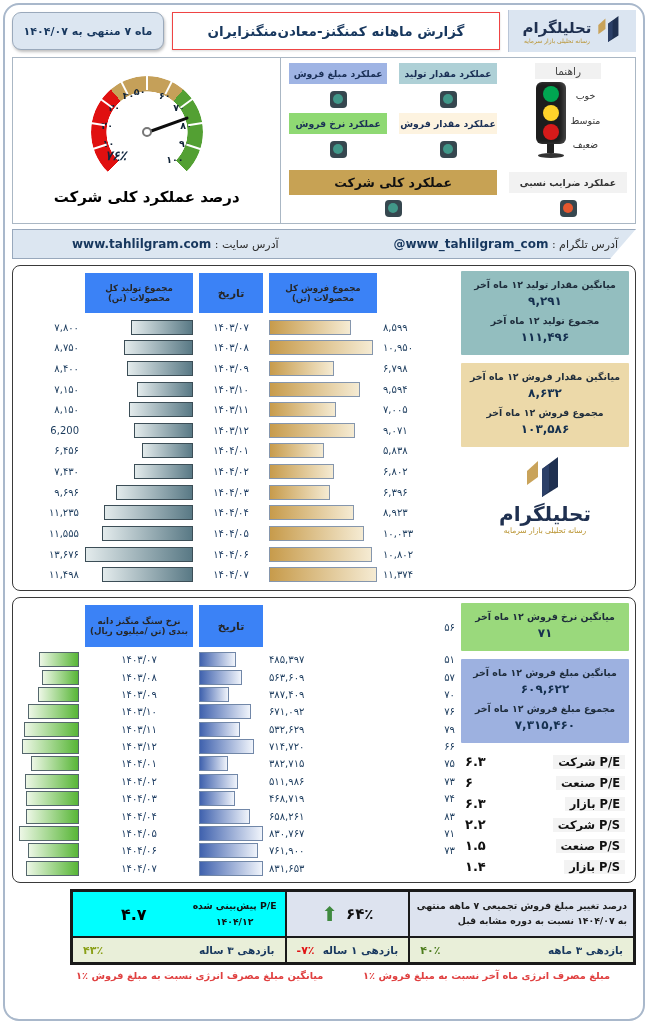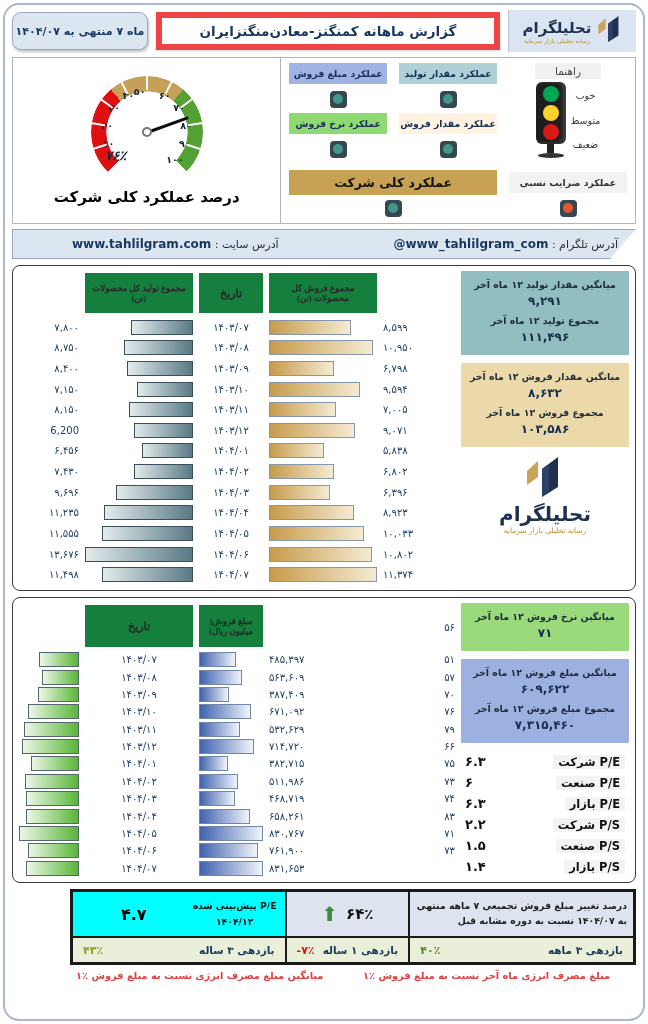--- a/index.html
+++ b/index.html
@@ -6,23 +6,23 @@
   body { background:#fff; font-family:"DejaVu Sans", sans-serif; }
   .page { position:relative; width:648px; height:1024px; background:#fff; direction:rtl; overflow:hidden; }
   .frame { position:absolute; inset:3px; border:2px solid #a9b8cb; border-radius:16px; padding:5px 7px; overflow:hidden; }
 
   
   .hdr { display:flex; align-items:stretch; height:42px; }
   .brand { width:128px; background:#dbe5f1; display:flex; align-items:center; justify-content:center; gap:5px; border-left:1px solid #b9c6d8; }
   .brand-txt { text-align:center; }
   .brand-name { font-size:15px; font-weight:bold; color:#1f3050; }
   .brand-sub { font-size:6px; color:#b8922e; letter-spacing:.5px; }
-  .title-box { flex:1; margin:2px 8px; background:#fff; border:6px solid #ef4444; display:flex; align-items:center; justify-content:center;
+  .title-box { flex:1; margin:2px 8px; background:#fff; border:1px solid #ef4444; display:flex; align-items:center; justify-content:center;
                font-size:13.5px; font-weight:bold; color:#17375e; box-shadow:0 1px 2px rgba(0,0,0,.15); }
-  .date-badge { width:136px; margin:2px 0; background:#dce6f1; border:1px solid #9aa9bb; border-radius:9px; display:flex; align-items:center; justify-content:center;
+  .date-badge { width:152px; margin:2px 0; background:#dce6f1; border:1px solid #9aa9bb; border-radius:9px; display:flex; align-items:center; justify-content:center;
                 font-size:11px; font-weight:bold; color:#17375e; box-shadow:1px 2px 3px rgba(0,0,0,.25); }
 
   
   .top-row { display:flex; margin-top:5px; height:167px; }
   .legend-box { width:57%; border:1px solid #aab7c4; background:#fff; padding:5px 8px 2px; }
   .gauge-box { width:43%; border:1px solid #aab7c4; border-right:none; background:#fff; position:relative; }
 
   .legend-grid { direction:ltr; display:grid; grid-template-columns:1fr 1fr 118px; grid-template-rows:22px 28px 22px 28px 6px 26px 26px; column-gap:12px; height:100%; }
   .chip { font-size:9.3px; font-weight:bold; color:#1a2f55; text-align:center; line-height:21px; height:21px; overflow:hidden; }
   .dotcell { display:flex; align-items:center; justify-content:center; }
@@ -66,22 +66,22 @@
   .stat-box { border-radius:1px; padding:8px 4px 4px; text-align:center; }
   .stat-lab { font-size:9.4px; font-weight:bold; color:#1d2b3a; }
   .stat-val { font-size:12px; font-weight:bold; color:#15304f; margin:4px 0 7px; direction:ltr; }
   .logo-block { text-align:center; margin-top:2px; }
   .logo-name { font-size:20px; font-weight:bold; color:#1f3050; margin-top:1px; }
   .logo-sub { font-size:7.5px; color:#b8922e; letter-spacing:1px; }
 
   .cgrid { direction:ltr; display:grid; grid-template-columns:60px 1fr 64px 1fr 72px; column-gap:6px; align-items:center; flex:1; }
   #chart1 { grid-template-rows:46px repeat(13, 1fr); height:314px; }
   #chart2 { grid-template-rows:48px repeat(13, 1fr); height:308px; }
-  .hcell { background:#15803d; align-self:stretch; margin:2px 0 4px; display:flex; align-items:center; justify-content:center; text-align:center;
-           font-size:8.6px; font-weight:bold; color:#262626; padding:2px 4px; direction:rtl;font-family:Liberation Serif, serif; }
+  .hcell { background:#3b82f6; align-self:stretch; margin:2px 0 4px; display:flex; align-items:center; justify-content:center; text-align:center;
+           font-size:8.6px; font-weight:bold; color:#262626; padding:2px 4px; direction:rtl; }
   .hdate { font-size:11px; }
   .vl { text-align:right; font-size:10px; color:#1a3a5c; direction:ltr; }
   .vr { text-align:left; font-size:10px; color:#1a3a5c; direction:ltr; }
   .dcell { text-align:center; font-size:10px; color:#17375e; direction:ltr; }
   .barwrap { height:15px; position:relative; }
   .bar { height:100%; border-style:solid; border-width:1px; }
   .bar.anchor-r { margin-left:auto; }
   #chart1 .bar.left  { background:linear-gradient(to right,#e3ebec,#597985); border-color:#3c4e57; }
   #chart1 .bar.right { background:linear-gradient(to right,#c79b4b,#f5ebd3); border-color:#8596ad; }
   #chart2 .bar.left  { background:linear-gradient(to right,#edf7e6,#58b637); border-color:#55676d; }
@@ -433,22 +433,22 @@
             </div>
             <div class="ratio-row">
               <span class="ratio-lab">P/S بازار</span>
               <span class="ratio-val">۱.۴</span>
             </div>
           </div>
       </div>
       <div class="col2">
         <div class="cgrid" id="chart2">
           <div></div>
+          <div class="hcell">نرخ سنگ منگنز دانه بندی (تن /میلیون ریال)</div>
           <div class="hcell hdate">تاریخ</div>
-          <div class="hcell">مبلغ فروش( میلیون ریال)</div>
           <div></div>
         <div class="vl">۵۶</div>
             <div class="barwrap">
               <div class="bar left anchor-r" style="width: 67.4699%;"></div>
             </div>
             <div class="dcell">۱۴۰۳/۰۷</div>
             <div class="barwrap">
               <div class="bar right" style="width: 58.3653%;"></div>
             </div>
             <div class="vr">۴۸۵,۳۹۷</div>

